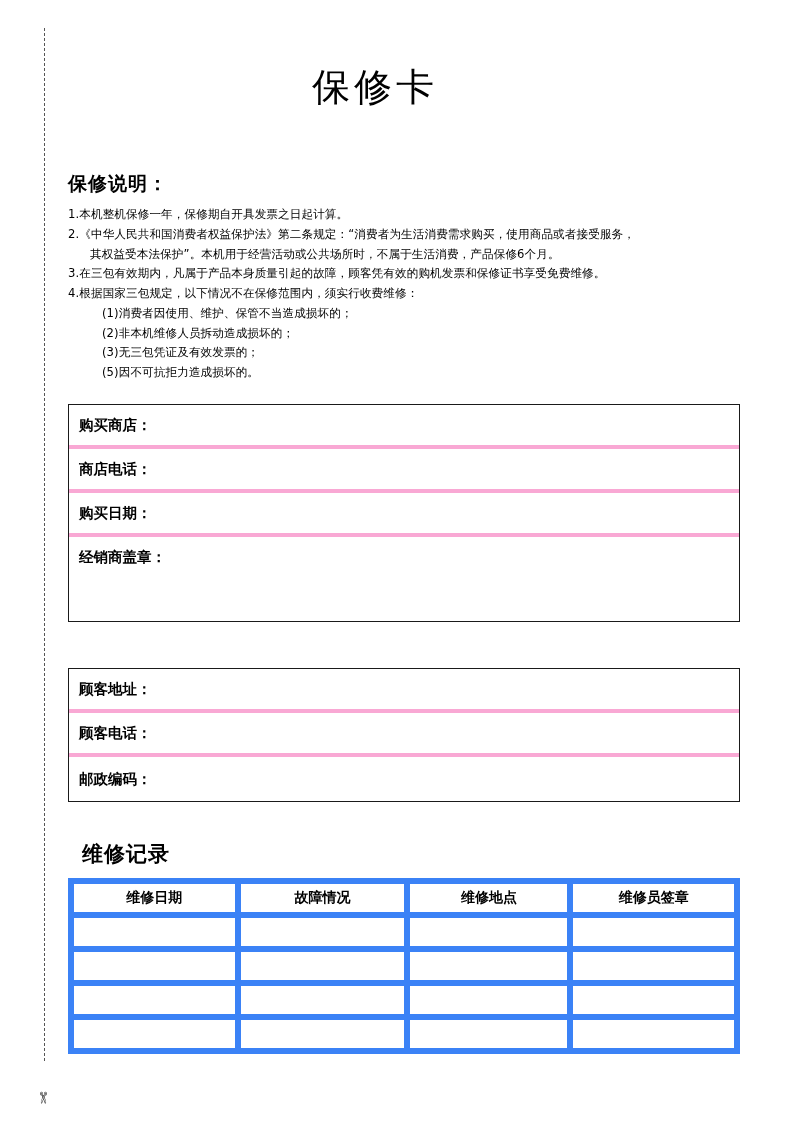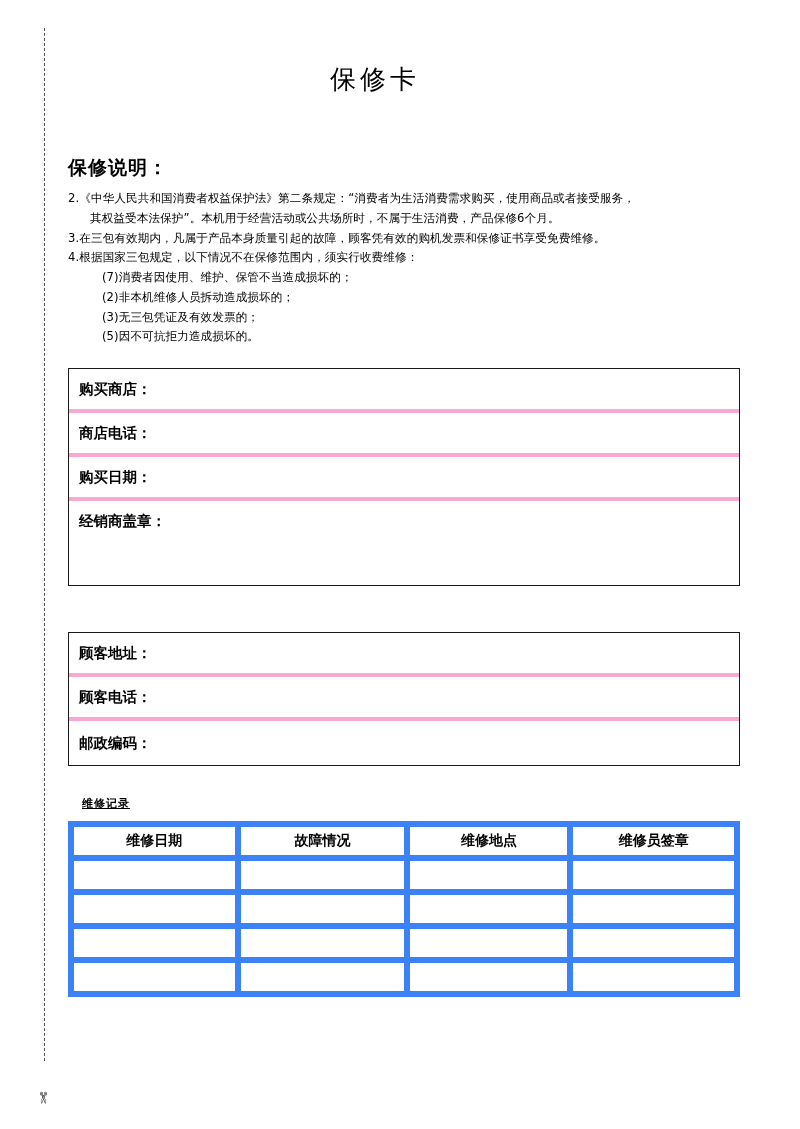--- a/index.html
+++ b/index.html
@@ -39,21 +39,21 @@
   .page {
     position: absolute;
     left: 68px;
     top: 0;
     width: 672px;
     height: 1129px;
   }
 
   .doc-title {
     text-align: center;
-    font-size: 26px;
+    font-size: 38px;
     letter-spacing: 4px;
     font-weight: 400;
     margin: 62px 0 0 0;
     padding-right: 58px;
   }
 
   .section-heading {
     font-size: 19px;
     font-weight: 700;
     margin: 58px 0 8px 0;
@@ -88,25 +88,24 @@
     padding-left: 10px;
     font-size: 14.5px;
     font-weight: 700;
   }
   .form-row:last-child { border-bottom: none; }
   .form-row.tall { height: 84px; align-items: flex-start; padding-top: 11px; }
 
   .block-gap { height: 24px; }
 
   .records-heading {
-    font-size: 11px;
-    font-weight: 700;
-    margin: 30px 0 10px 14px;
+    font-size: 21px;
+    font-weight: 700;
+    margin: 38px 0 10px 14px;
     letter-spacing: 1px;
-    text-decoration: underline;
   }
 
   table.records {
     border-collapse: collapse;
     width: 100%;
     table-layout: fixed;
   }
   table.records th, table.records td {
     border: 6px solid #3b82f6;
     height: 34px;
@@ -128,25 +127,26 @@
 <div class="fold-line"></div>
 <div class="scissors">✄</div>
 
 <div class="page">
 
   <h1 class="doc-title">保修卡</h1>
 
   <div class="section-heading">保修说明：</div>
 
   <div class="terms">
+    <div class="item">1.本机整机保修一年，保修期自开具发票之日起计算。</div>
     <div class="item">2.《中华人民共和国消费者权益保护法》第二条规定：“消费者为生活消费需求购买，使用商品或者接受服务，</div>
     <div class="item indent">其权益受本法保护”。本机用于经营活动或公共场所时，不属于生活消费，产品保修6个月。</div>
     <div class="item">3.在三包有效期内，凡属于产品本身质量引起的故障，顾客凭有效的购机发票和保修证书享受免费维修。</div>
     <div class="item">4.根据国家三包规定，以下情况不在保修范围内，须实行收费维修：</div>
-    <div class="item sub">(7)消费者因使用、维护、保管不当造成损坏的；</div>
+    <div class="item sub">(1)消费者因使用、维护、保管不当造成损坏的；</div>
     <div class="item sub">(2)非本机维修人员拆动造成损坏的；</div>
     <div class="item sub">(3)无三包凭证及有效发票的；</div>
     <div class="item sub">(5)因不可抗拒力造成损坏的。</div>
   </div>
 
   <div class="form-block">
     <div class="form-row">
       <span>购买商店：</span>
     </div>
     <div class="form-row">

